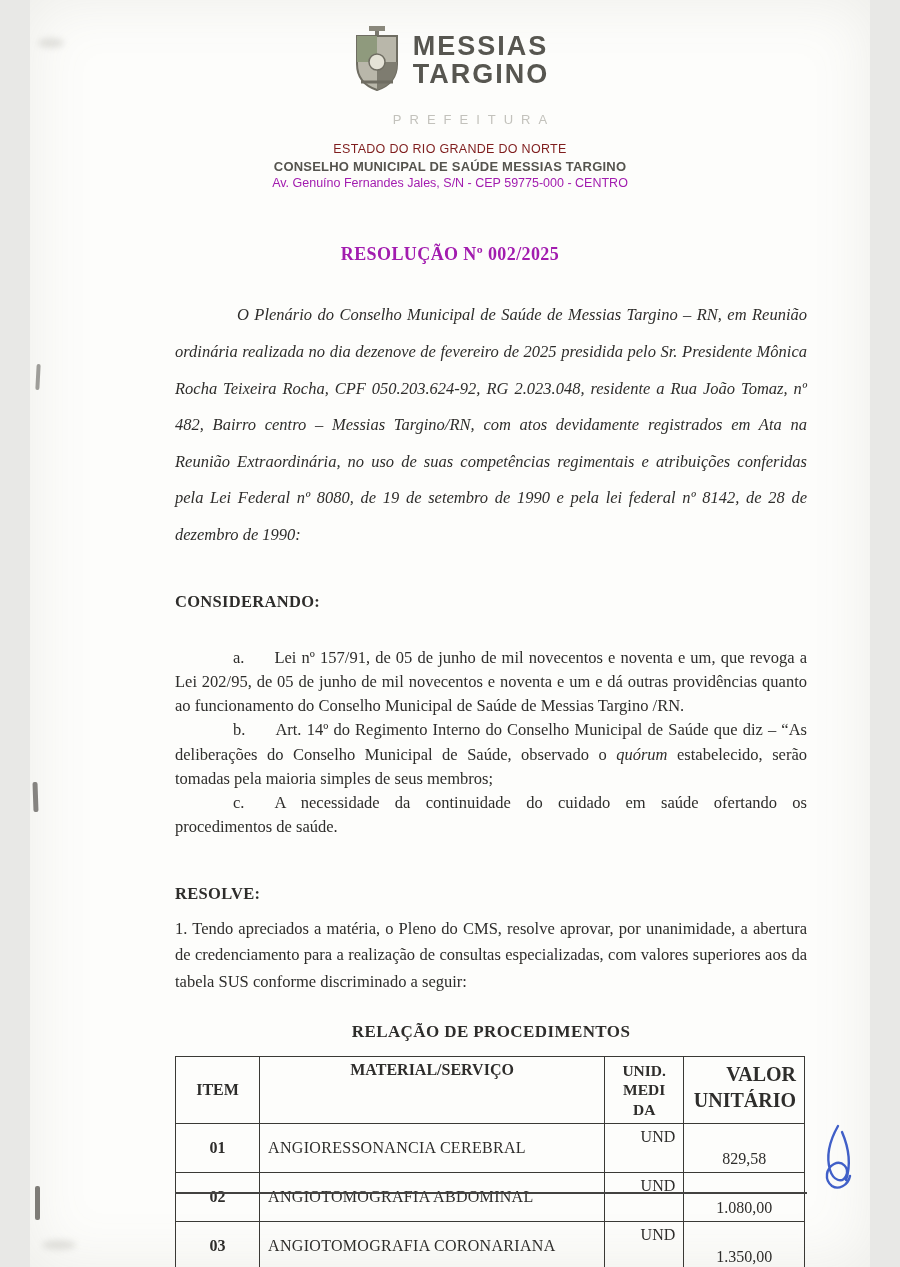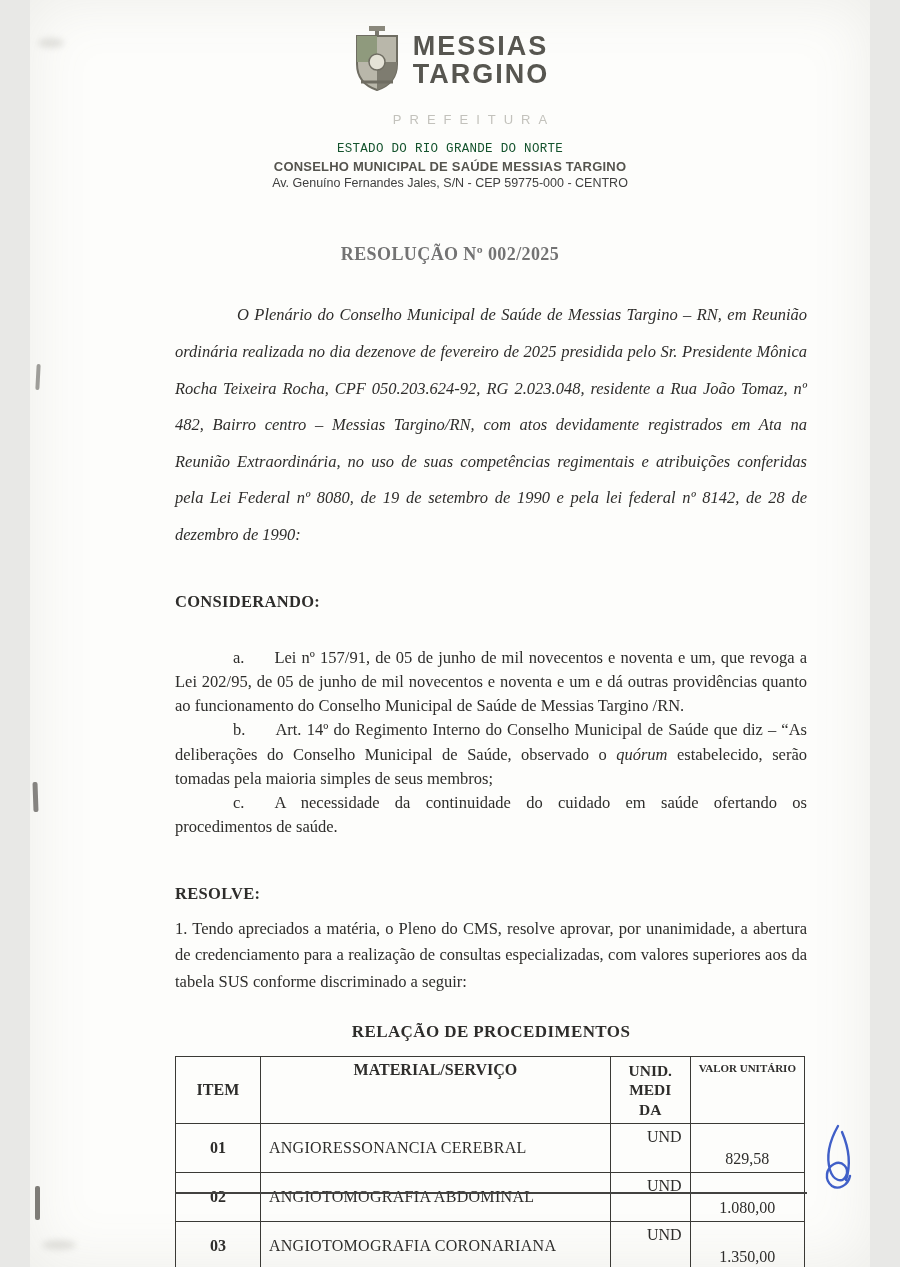--- a/index.html
+++ b/index.html
@@ -24,27 +24,27 @@
     font-family:"Liberation Sans", sans-serif;
     font-weight:bold;font-size:27px;letter-spacing:2px;color:#575650;
   }
   .logo-text .l2{border-bottom:0;text-align:right;}
   .logo-sub{
     font-family:"Liberation Sans", sans-serif;
     font-size:13px;letter-spacing:8px;color:#c3c2bc;margin-top:16px;
     padding-left:48px;
   }
   .org-lines{margin-top:14px;text-align:center;line-height:1.35;}
-  .org-lines .state{font-family:Liberation Mono, monospace;font-size:12.5px;color:#14532d;letter-spacing:0.3px;}
+  .org-lines .state{font-family:Liberation Sans, sans-serif;font-size:12.5px;color:#7f1d1d;letter-spacing:0.3px;}
   .org-lines .council{font-family:"Liberation Sans", sans-serif;font-size:13px;font-weight:bold;color:#55544e;letter-spacing:0.2px;}
-  .org-lines .addr{font-family:"Liberation Sans", sans-serif;font-size:12.5px;color:#404040;}
+  .org-lines .addr{font-family:"Liberation Sans", sans-serif;font-size:12.5px;color:#a21caf;}
   
   .doc-title{
     text-align:center;font-weight:bold;font-size:18px;letter-spacing:0.4px;
-    margin-top:52px;color:#737373;
+    margin-top:52px;color:#a21caf;
   }
   .content{width:632px;margin:0 auto 0 145px;}
   .opening{
     margin-top:32px;
     font-size:16.5px;line-height:2.22;text-align:justify;
     text-indent:62px;
     font-style:italic;
   }
   .h-bold{font-weight:bold;font-size:16.5px;letter-spacing:0.3px;}
   .considering{margin-top:38px;}
@@ -66,21 +66,21 @@
     border-collapse:collapse;margin-top:14px;width:630px;
     font-size:16px;
   }
   table.proc th,table.proc td{
     border:1.6px solid #3a3935;
     padding:4px 8px;
   }
   th.c-item{width:72px;text-align:center;vertical-align:middle;font-size:16px;}
   th.c-serv{width:360px;text-align:center;vertical-align:top;font-size:16px;}
   th.c-unit{width:66px;text-align:center;vertical-align:top;font-size:15.5px;line-height:1.25;}
-  th.c-val{width:104px;text-align:left;vertical-align:top;font-size:11px;line-height:1.3;}
+  th.c-val{width:104px;text-align:right;vertical-align:top;font-size:20px;line-height:1.3;}
   td.c-item{text-align:center;font-weight:bold;vertical-align:middle;height:40px;}
   td.c-serv{text-align:left;padding-left:10px;vertical-align:middle;letter-spacing:0.3px;}
   td.c-unit{text-align:right;vertical-align:top;padding-top:2px;}
   td.c-val{text-align:center;vertical-align:bottom;padding-bottom:2px;}
   
   .bottom-rule{
     position:absolute;left:145px;top:1192px;width:632px;height:0;
     border-top:2.4px solid #434240;
   }
   .signature{position:absolute;left:778px;top:1122px;}

